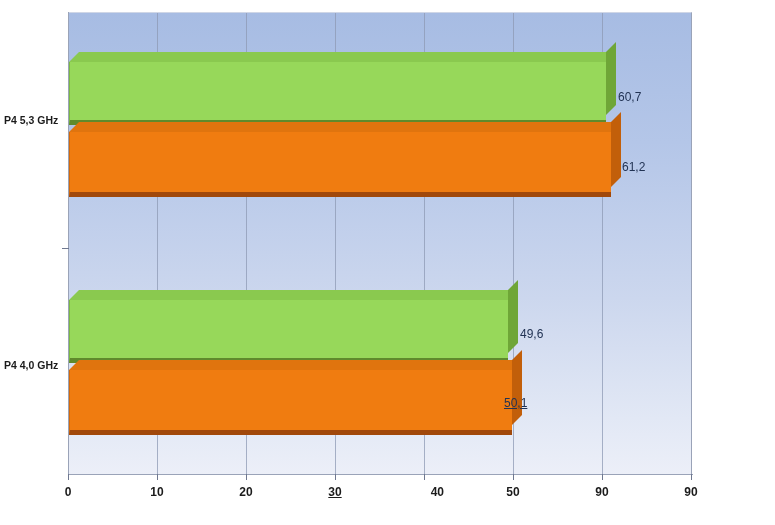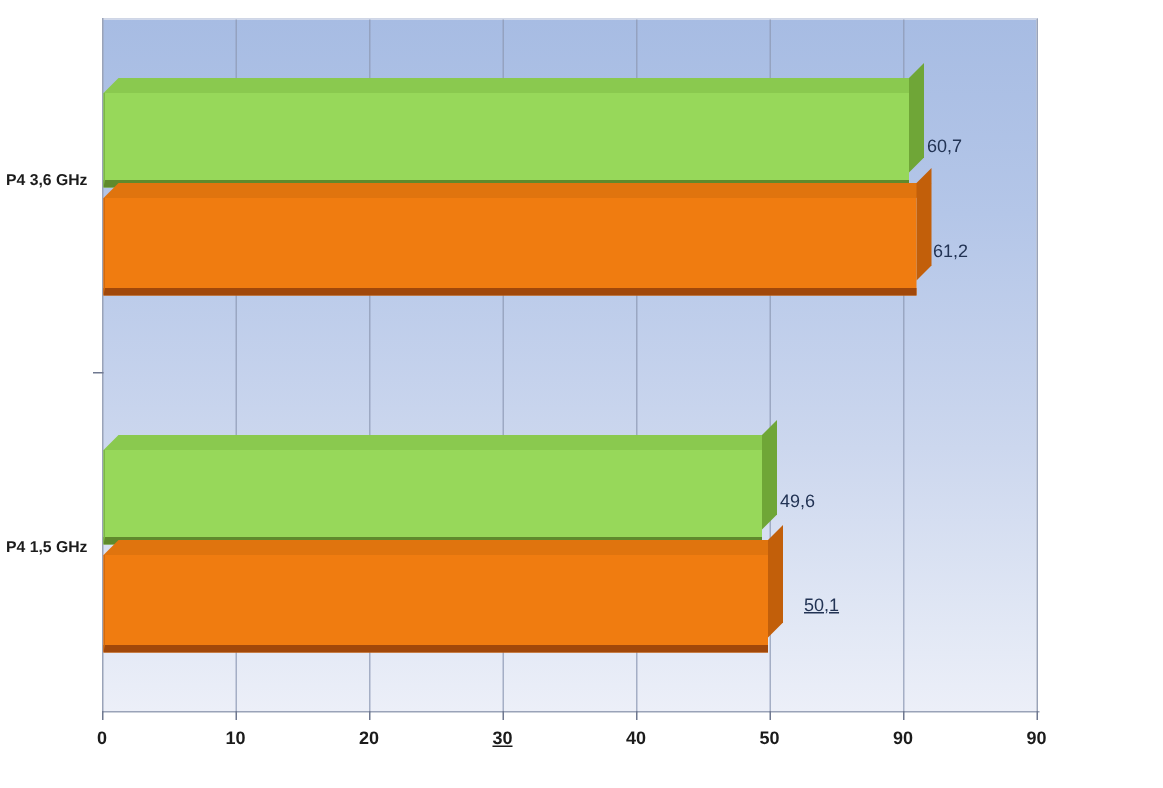--- a/index.html
+++ b/index.html
@@ -140,38 +140,38 @@
     <div class="cap-side" style="left:439px;top:-10px;height:63px;"></div>
     <div class="front"></div>
   </div>
   <div class="data-label" style="left:520px;top:327px;">49,6</div>
 
   <div class="bar orange" style="left:69px;top:370px;width:443px;height:65px;">
     <div class="cap-top" style="left:0;top:-10px;width:443px;"></div>
     <div class="cap-side" style="left:443px;top:-10px;height:65px;"></div>
     <div class="front"></div>
   </div>
-  <div class="data-label" style="left:536px;top:396px;text-decoration:underline;">50,1</div>
+  <div class="data-label" style="left:504px;top:396px;text-decoration:underline;">50,1</div>
 
   <div class="xtick" style="left:68px;"></div>
   <div class="xtick" style="left:157px;"></div>
   <div class="xtick" style="left:246px;"></div>
   <div class="xtick" style="left:335px;"></div>
   <div class="xtick" style="left:424px;"></div>
   <div class="xtick" style="left:513px;"></div>
   <div class="xtick" style="left:602px;"></div>
   <div class="xtick" style="left:691px;"></div>
 
   <div class="xtick-label" style="left:48px;">0</div>
   <div class="xtick-label" style="left:137px;">10</div>
   <div class="xtick-label" style="left:226px;">20</div>
   <div class="xtick-label" style="left:315px;text-decoration:underline;">30</div>
-  <div class="xtick-label" style="left:404px;">40</div>
+  <div class="xtick-label" style="left:404px;text-align:right;">40</div>
   <div class="xtick-label" style="left:493px;">50</div>
   <div class="xtick-label" style="left:582px;">90</div>
   <div class="xtick-label" style="left:671px;">90</div>
 
   <div class="ytick" style="top:248px;"></div>
-  <div class="ycat-label" style="top:114px;">P4 3,6 GHz</div>
-  <div class="ycat-label" style="top:359px;">P4 1,5 GHz</div>
+  <div class="ycat-label" style="top:114px;">P4 5,3 GHz</div>
+  <div class="ycat-label" style="top:359px;">P4 4,0 GHz</div>
 
 
 </div>
 
 </body></html>

